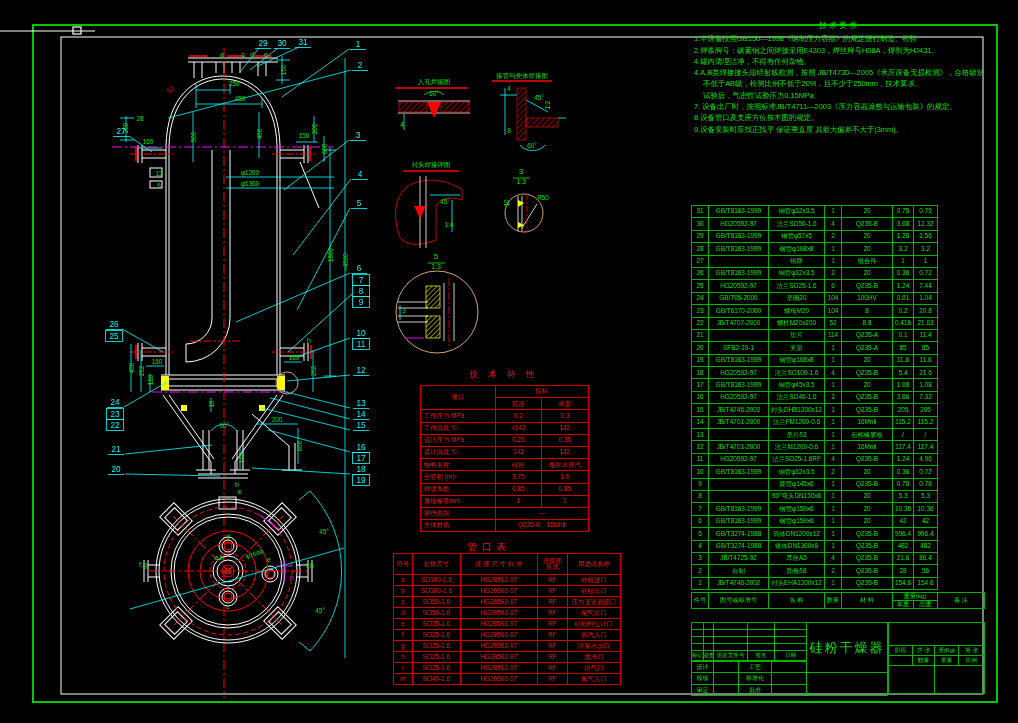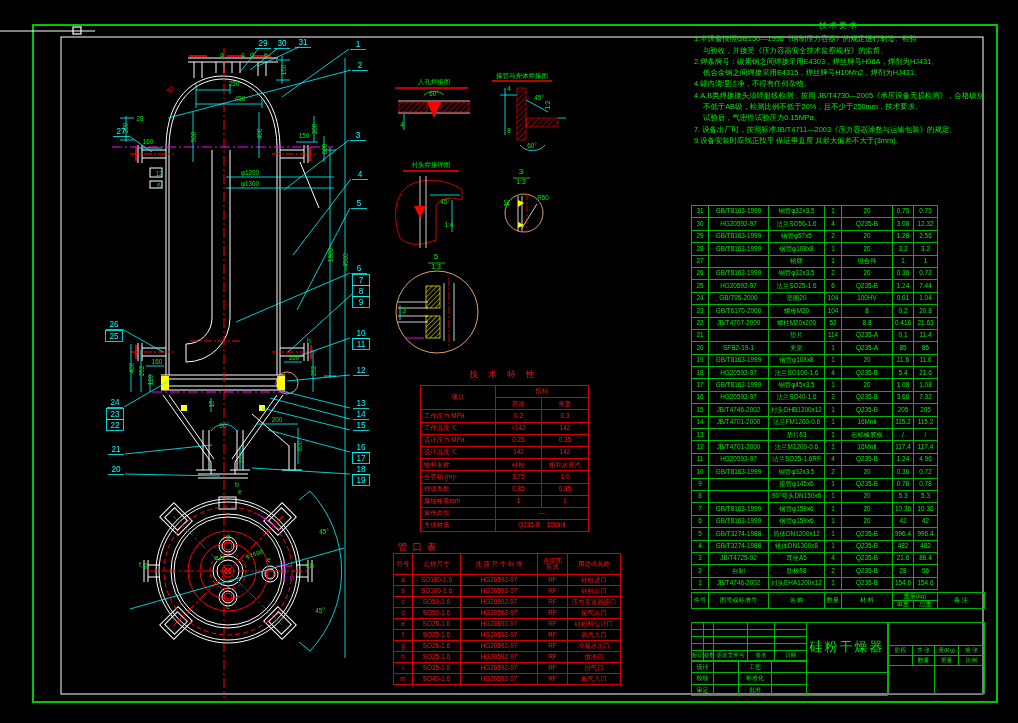--- a/index.html
+++ b/index.html
@@ -21,35 +21,35 @@
   
   .tb{color:#00ef00;}
   .tb td{border:1px solid #00b400;padding:0;text-align:center;overflow:hidden;white-space:nowrap;line-height:1;}
   #tb1{left:691px;top:622px;width:115px;font-size:5.4px;}
   #tb1 td{height:6px;}
   #tb2{left:691px;top:650px;width:115px;font-size:5.6px;}
   #tb2 td{height:9px;}
   #tb3{left:691px;top:661px;width:115px;font-size:6px;}
   #tb3 td{height:10.3px;}
   #tbm{left:806px;top:622px;width:82px;}
-  #tbm td{height:49px;font-family:Liberation Mono, monospace;}
+  #tbm td{height:49px;}
   #tbm .nm{font-size:13px;letter-spacing:2px;color:#00ef00;}
   #tbm tr+tr td{height:22px;}
   #tbr{left:888px;top:622px;width:96px;font-size:5.8px;}
   
   .redt{color:#ff1414;}
   .redt td{border:1px solid #d40000;padding:0;text-align:center;overflow:hidden;
            white-space:nowrap;line-height:1;}
   #tech{left:420px;top:385px;width:168px;font-size:6.4px;}
   #tech td{height:11.2px;}
   #techttl{left:420px;top:369px;width:168px;text-align:center;color:#ff1414;
            font-size:8.5px;letter-spacing:4px;}
   #noz{left:393px;top:553px;width:227px;font-size:6.4px;}
   #noz td{height:10px;}
-  #nozttl{left:398px;top:541px;width:227px;color:#ff1414;
+  #nozttl{left:376px;top:541px;width:227px;text-align:center;color:#ff1414;
           font-size:9.5px;letter-spacing:5px;}
   #dwg{left:0;top:0;}
   svg text{font-family:"Liberation Sans",sans-serif;}
 </style>
 </head>
 <body>
 
 <svg id="dwg" class="abs" width="1018" height="723" viewBox="0 0 1018 723">
   <defs>
     <pattern id="rh" width="4" height="4" patternUnits="userSpaceOnUse" patternTransform="rotate(45)">
@@ -483,28 +483,27 @@
       <text x="434" y="84" fill="#00ef00" font-size="6.5" text-anchor="middle">人孔焊接图</text>
       <text x="522" y="78" fill="#00ef00" font-size="6.5" text-anchor="middle">接管与壳体焊接图</text>
       <text x="431" y="167" fill="#00ef00" font-size="6.5" text-anchor="middle">封头焊接详图</text>
     </g>
 </svg>
 
 <div id="notes" class="abs">
   <div class="ttl">技术要求</div>
   <div id="notes-lines">
       <div class="ln">1.本设备按照GB150—1998《钢制压力容器》的规定进行制造、检验</div>
-      <div class="ln ind">与验收，并接受《压力容器安全技术监察规程》的监督。</div>
       <div class="ln">2.焊条牌号：碳素钢之间焊接采用E4303，焊丝牌号H08A，焊剂为HJ431。</div>
-      <div class="ln ind">低合金钢之间焊接采用E4315，焊丝牌号H10Mn2，焊剂为HJ431。</div>
       <div class="ln">4.罐内清理洁净，不得有任何杂物。</div>
       <div class="ln">4.A,B类焊接接头须经射线检测，按照 JB/T4730—2005《承压设备无损检测》，合格级别</div>
       <div class="ln ind">不低于AB级，检测比例不低于20%，且不少于250mm，技术要求。</div>
       <div class="ln ind">试验后，气密性试验压力0.15MPa。</div>
       <div class="ln">7. 设备出厂时，按照标准JB/T4711—2003《压力容器涂敷与运输包装》的规定。</div>
+      <div class="ln">8.设备管口及支座方位按本图的规定。</div>
       <div class="ln">9.设备安装时应找正找平 保证垂直度 其最大偏差不大于(3mm)。</div>
     </div>
 </div>
 
 <table id="bom" class="abs">
   <colgroup>
       <col style="width:17px">
       <col style="width:60px">
       <col style="width:56px">
   <col style="width:17px">

